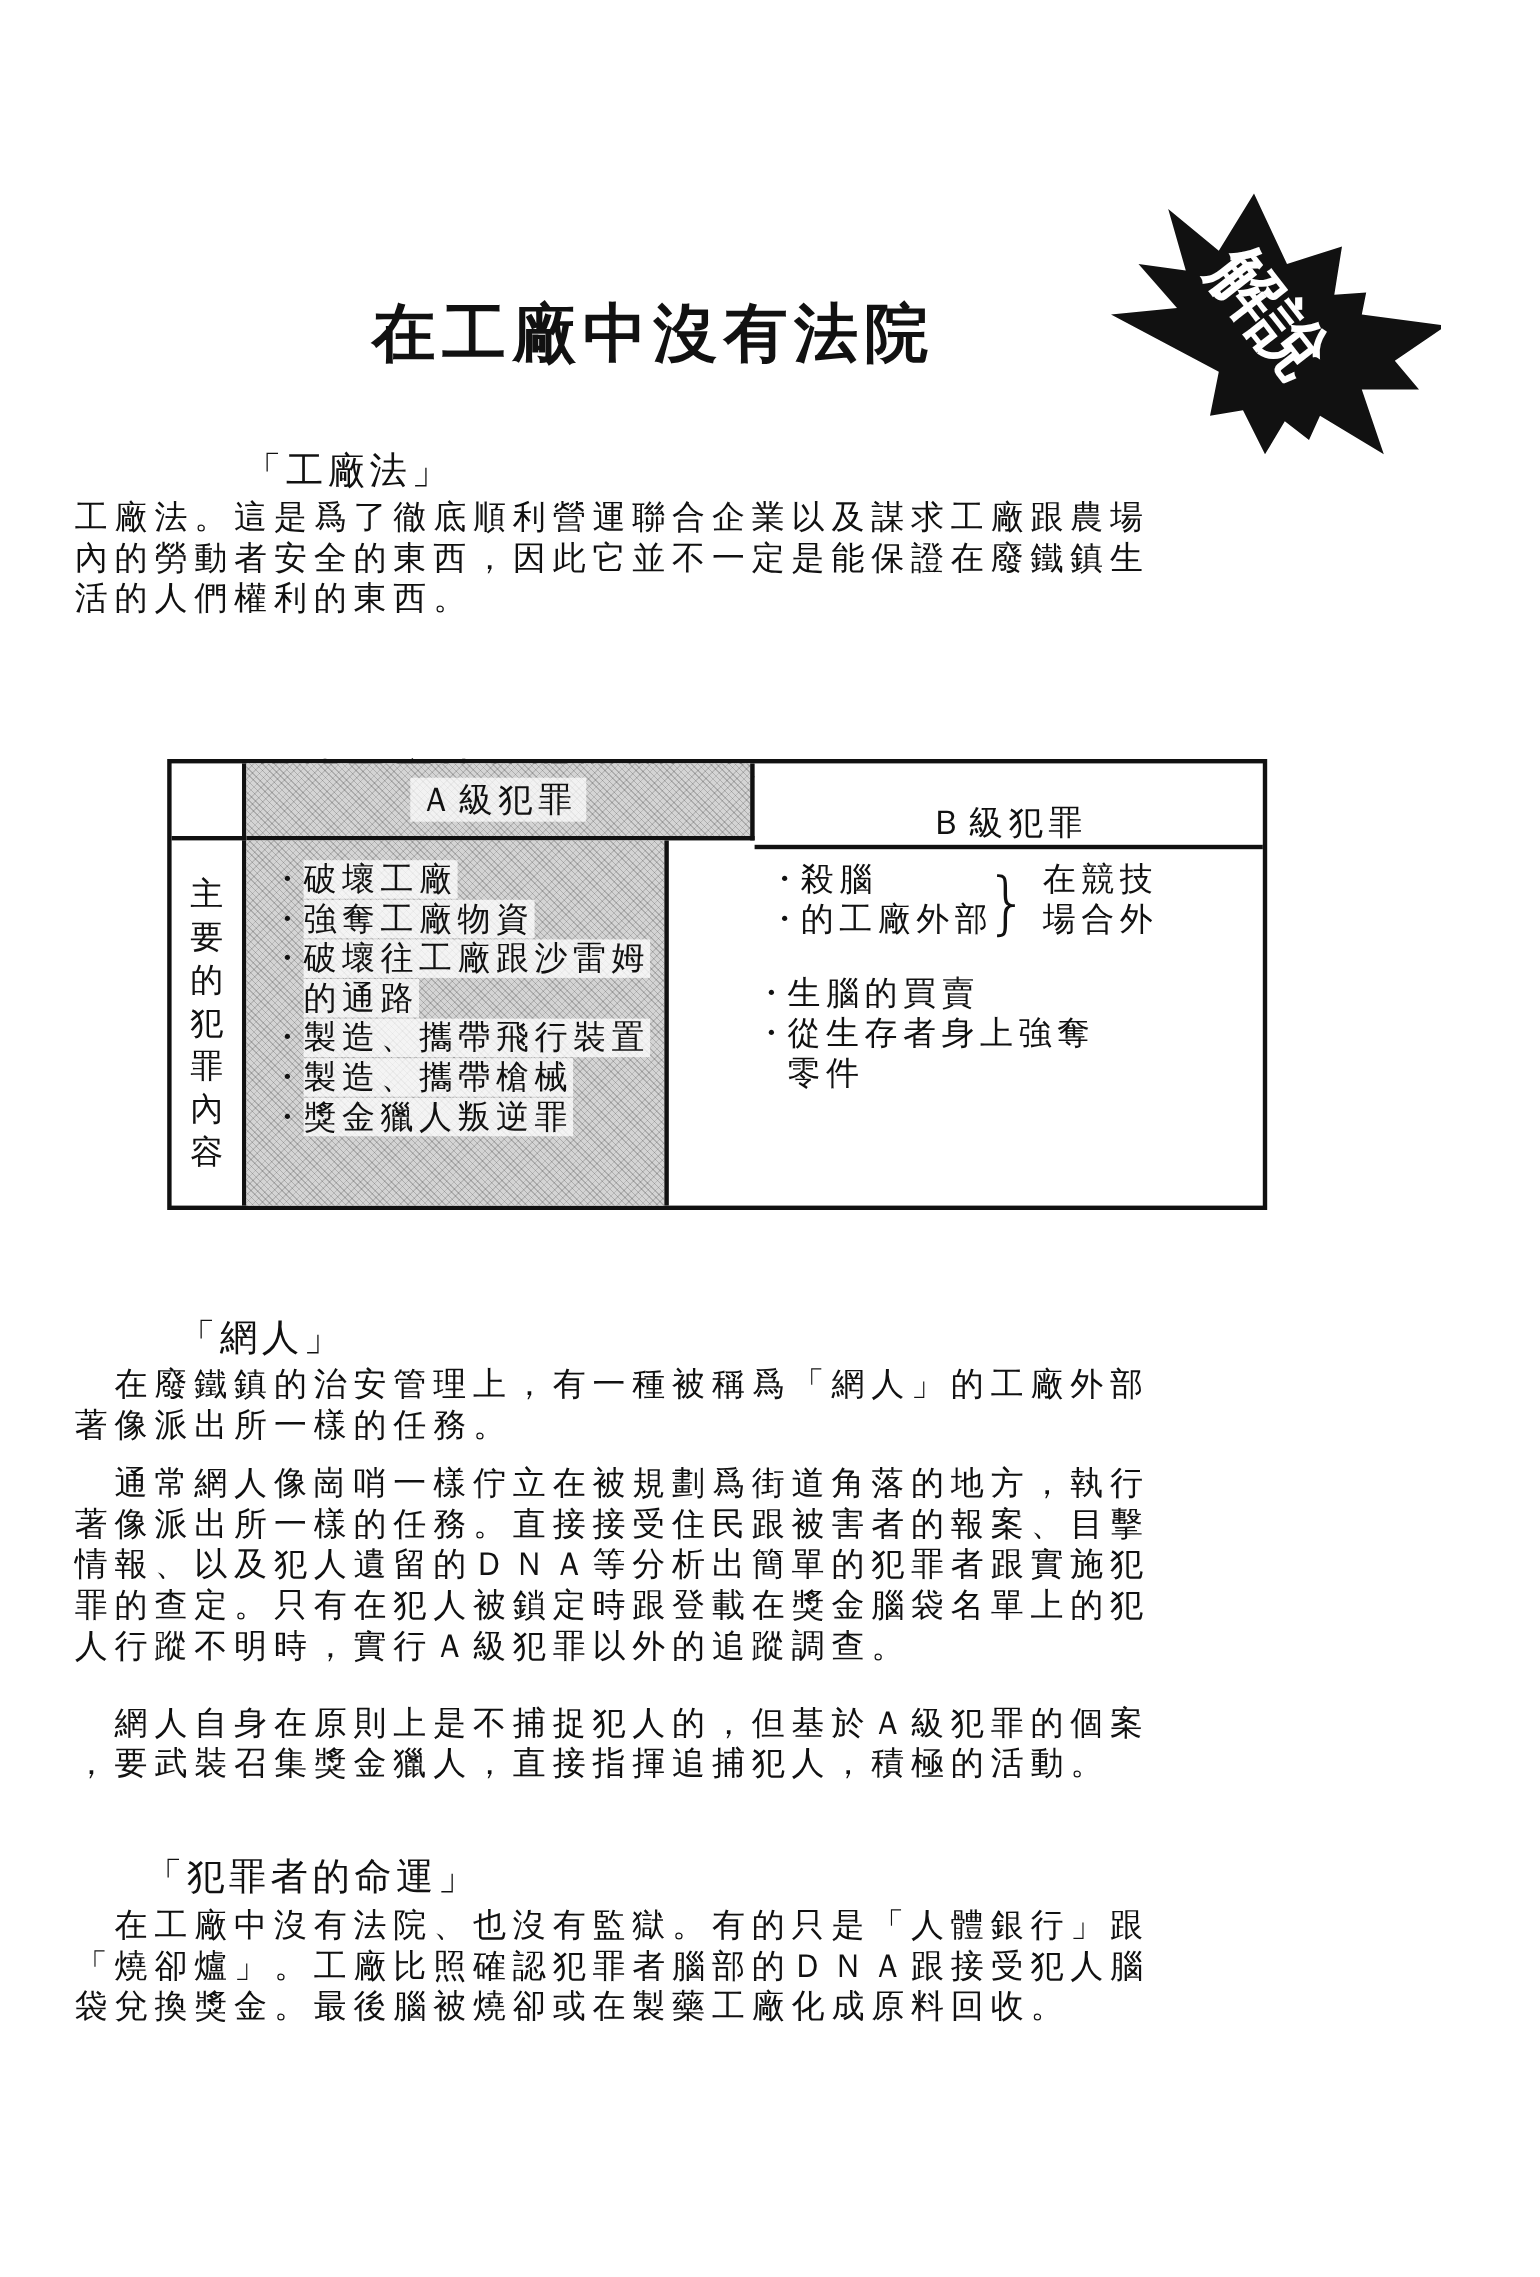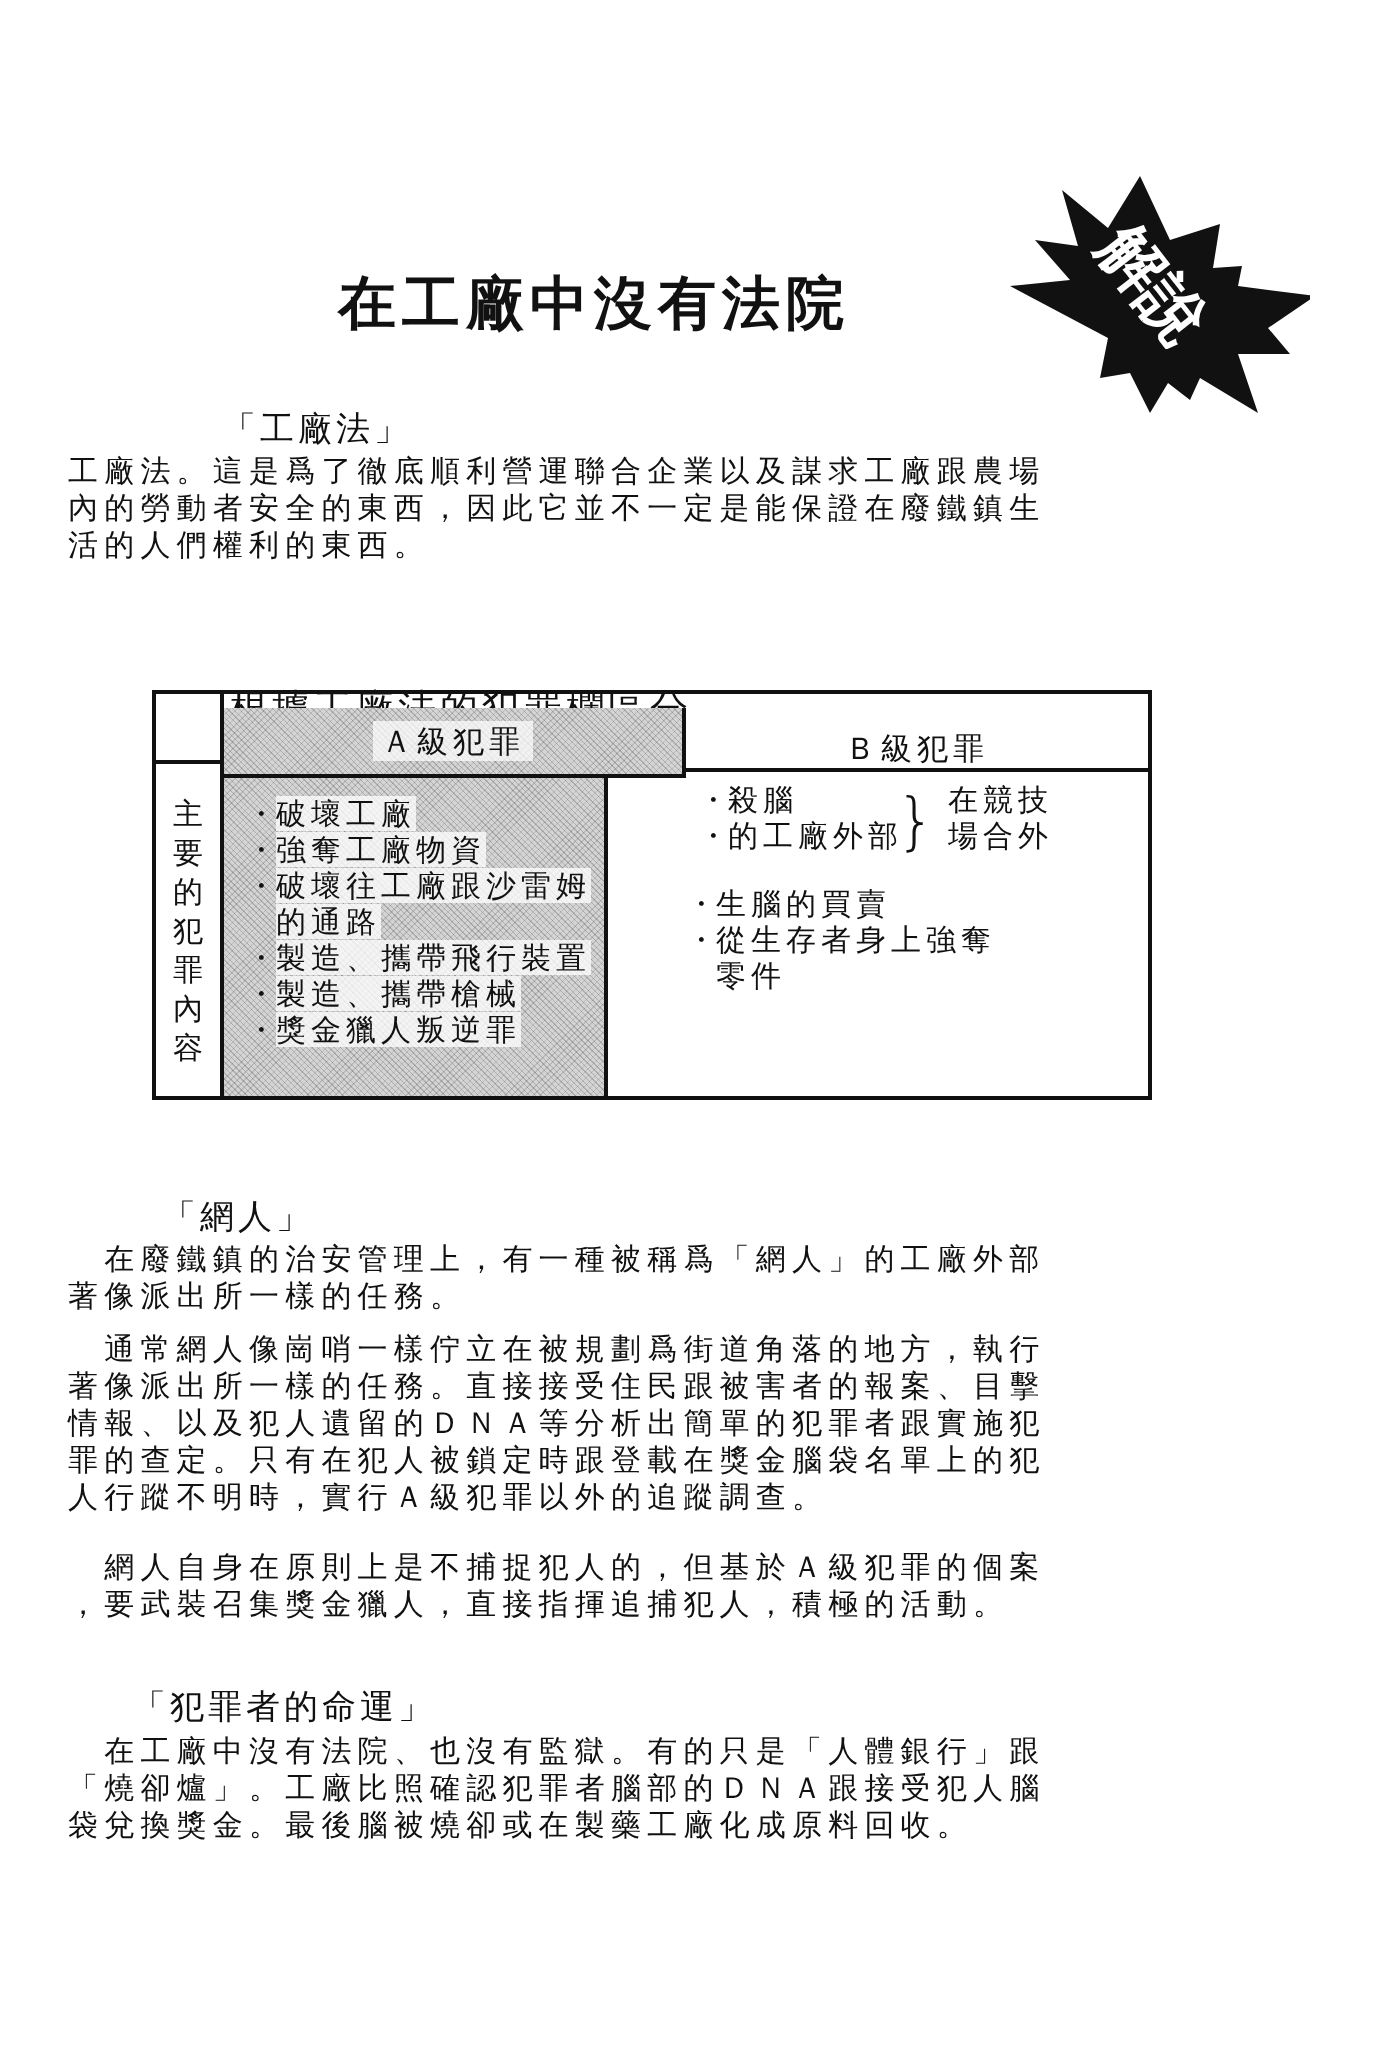--- a/index.html
+++ b/index.html
@@ -89,21 +89,20 @@
       border-right: 4px solid #111;
       display: flex; flex-direction: column; align-items: center; justify-content: center;
     }
     .c-a-body { left: 68px; top: 70px; width: 384px; bottom: 0; border-right: 4px solid #111; }
     .c-b-body { left: 530px; top: 70px; right: 0; bottom: 0; }
     .screentone {
       background-color: #d4d4d4;
       background-image:
         repeating-linear-gradient(45deg, rgba(0,0,0,0.18) 0 1px, transparent 1px 4px),
         repeating-linear-gradient(-45deg, rgba(0,0,0,0.12) 0 1px, transparent 1px 5px);
-      margin-top: 14px;
     }
     .head-label {
       font-size: 31px;
       letter-spacing: 5px;
       line-height: 40px;
       padding: 0 8px;
       white-space: nowrap;
     }
     .c-a-head .head-label { background: rgba(255,255,255,0.7); }
     .vchar {

